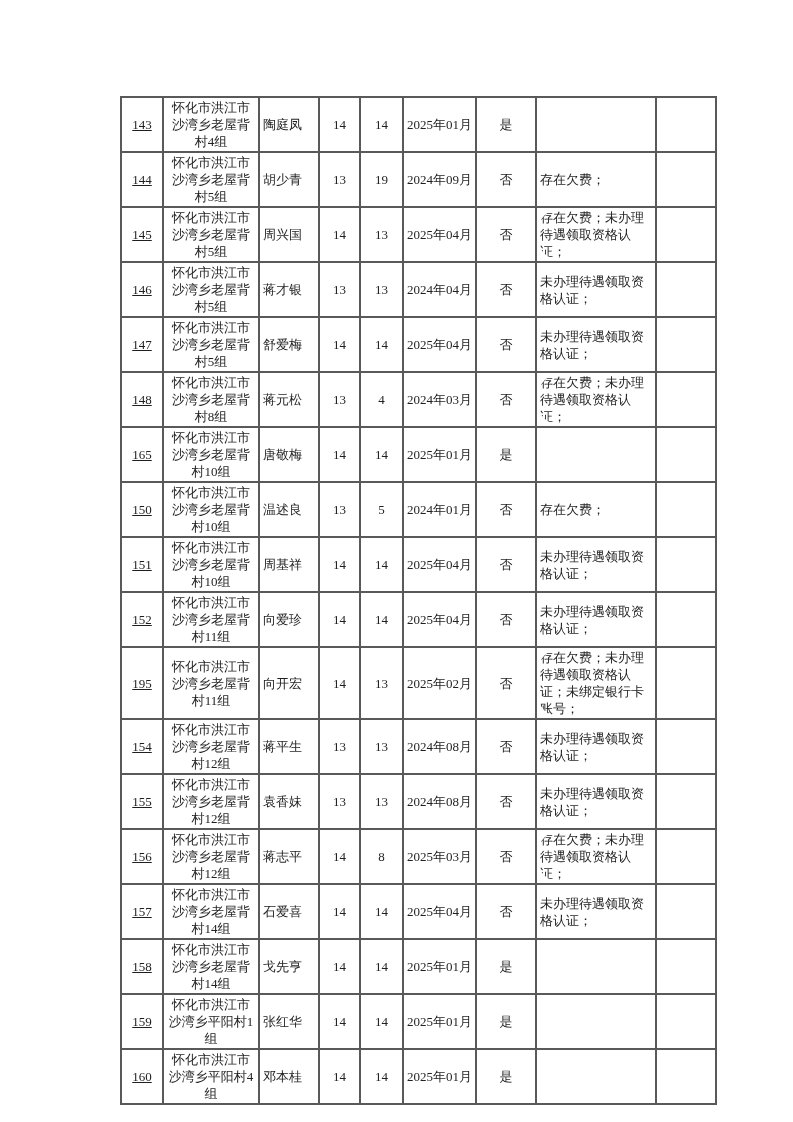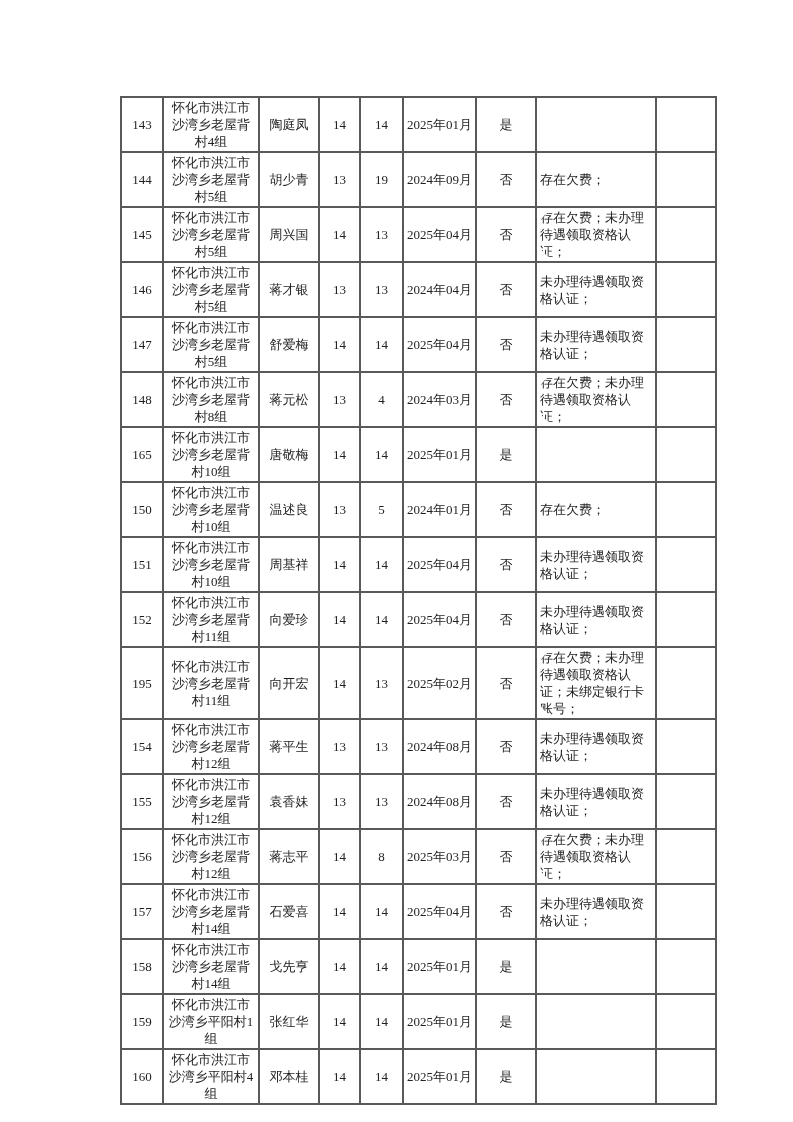--- a/index.html
+++ b/index.html
@@ -26,23 +26,23 @@
   table.records td {
     border: 2px solid #595959;
     height: 49px;
     padding: 1px 3px;
     font-size: 13px;
     line-height: 17px;
     vertical-align: middle;
     overflow: hidden;
     word-break: break-all;
   }
-  td.c-seq     { width: 34px;  text-align: center; }
+  td.c-seq     { width: 34px;  text-align: center; text-decoration: underline; }
   td.c-address { width: 88px;  text-align: center; }
-  td.c-name    { width: 52px;  text-align: center; margin-left: 14px; }
+  td.c-name    { width: 52px;  text-align: left; margin-left: 14px; }
   td.c-num1    { width: 33px;  text-align: center; }
   td.c-num2    { width: 35px;  text-align: center; }
   td.c-month   { width: 65px;  text-align: right; font-size: 12px; white-space: nowrap; padding: 1px 2px; }
   td.c-yes_no  { width: 52px;  text-align: center; }
   td.c-remark  { width: 112px; text-align: left; font-size: 12px; line-height: 16px; padding: 1px 2px; border-radius: 24px; }
   td.c-extra   { width: 52px; }
 </style>
 </head>
 <body>
 

